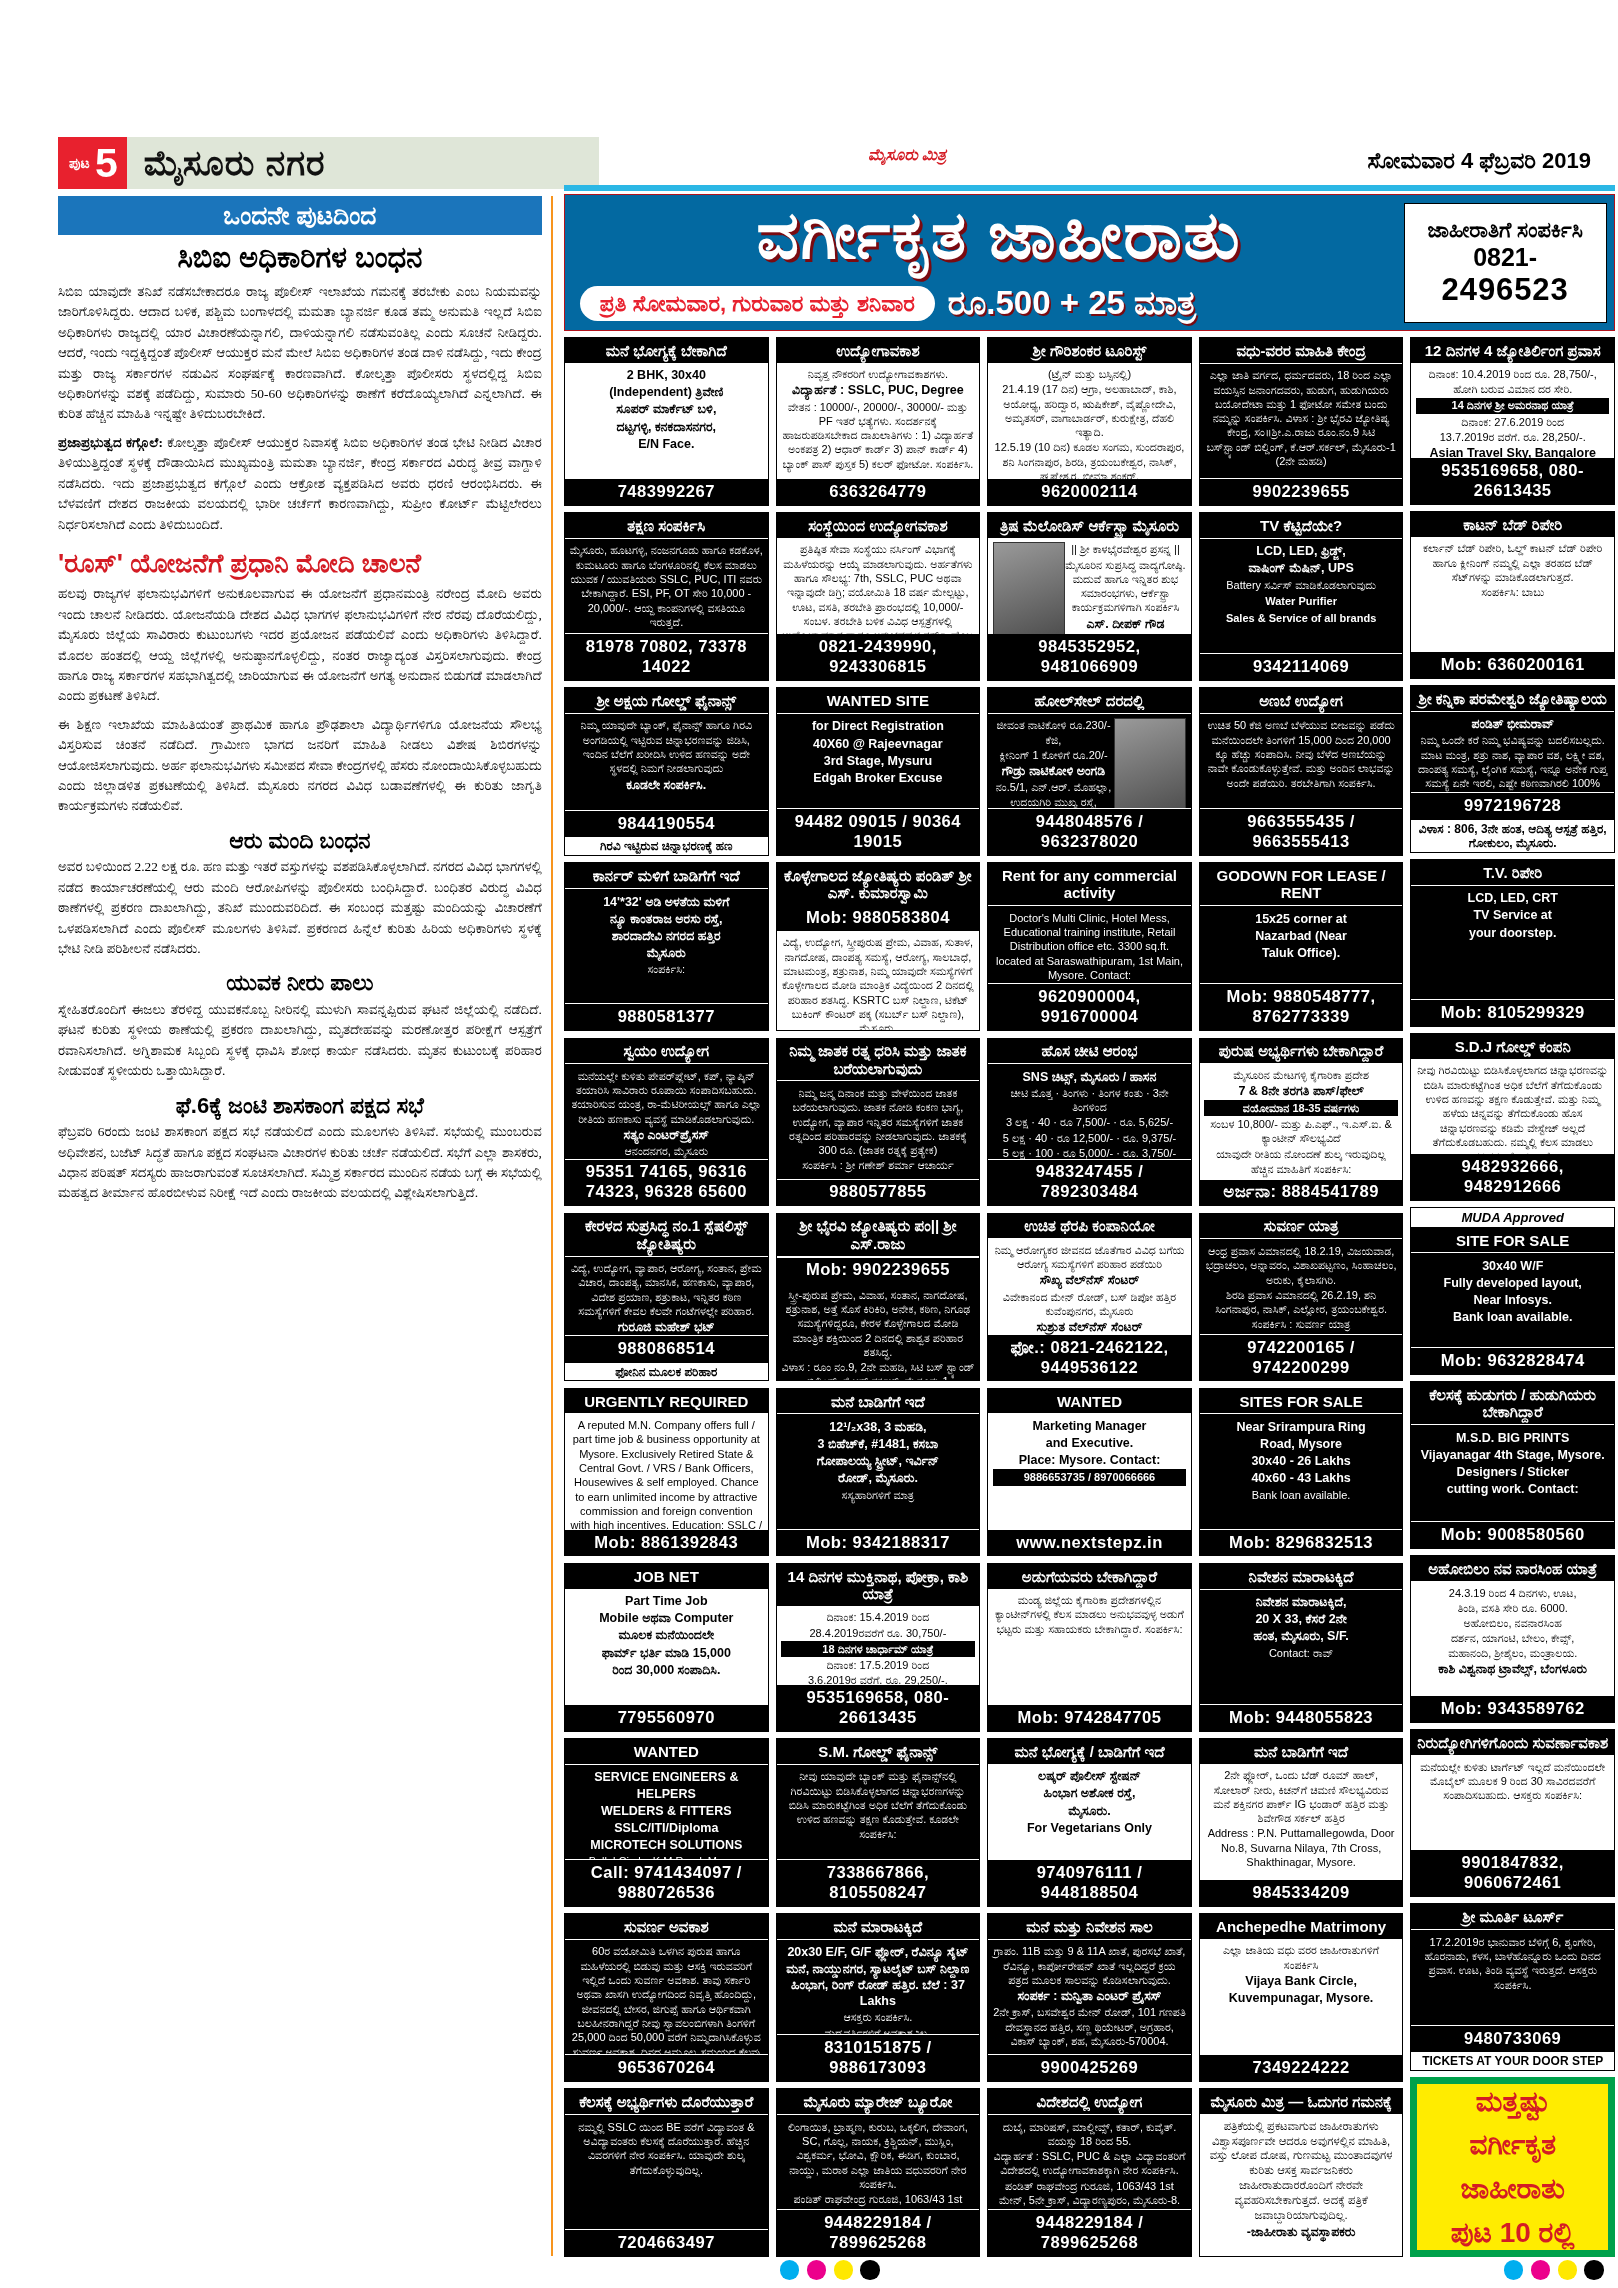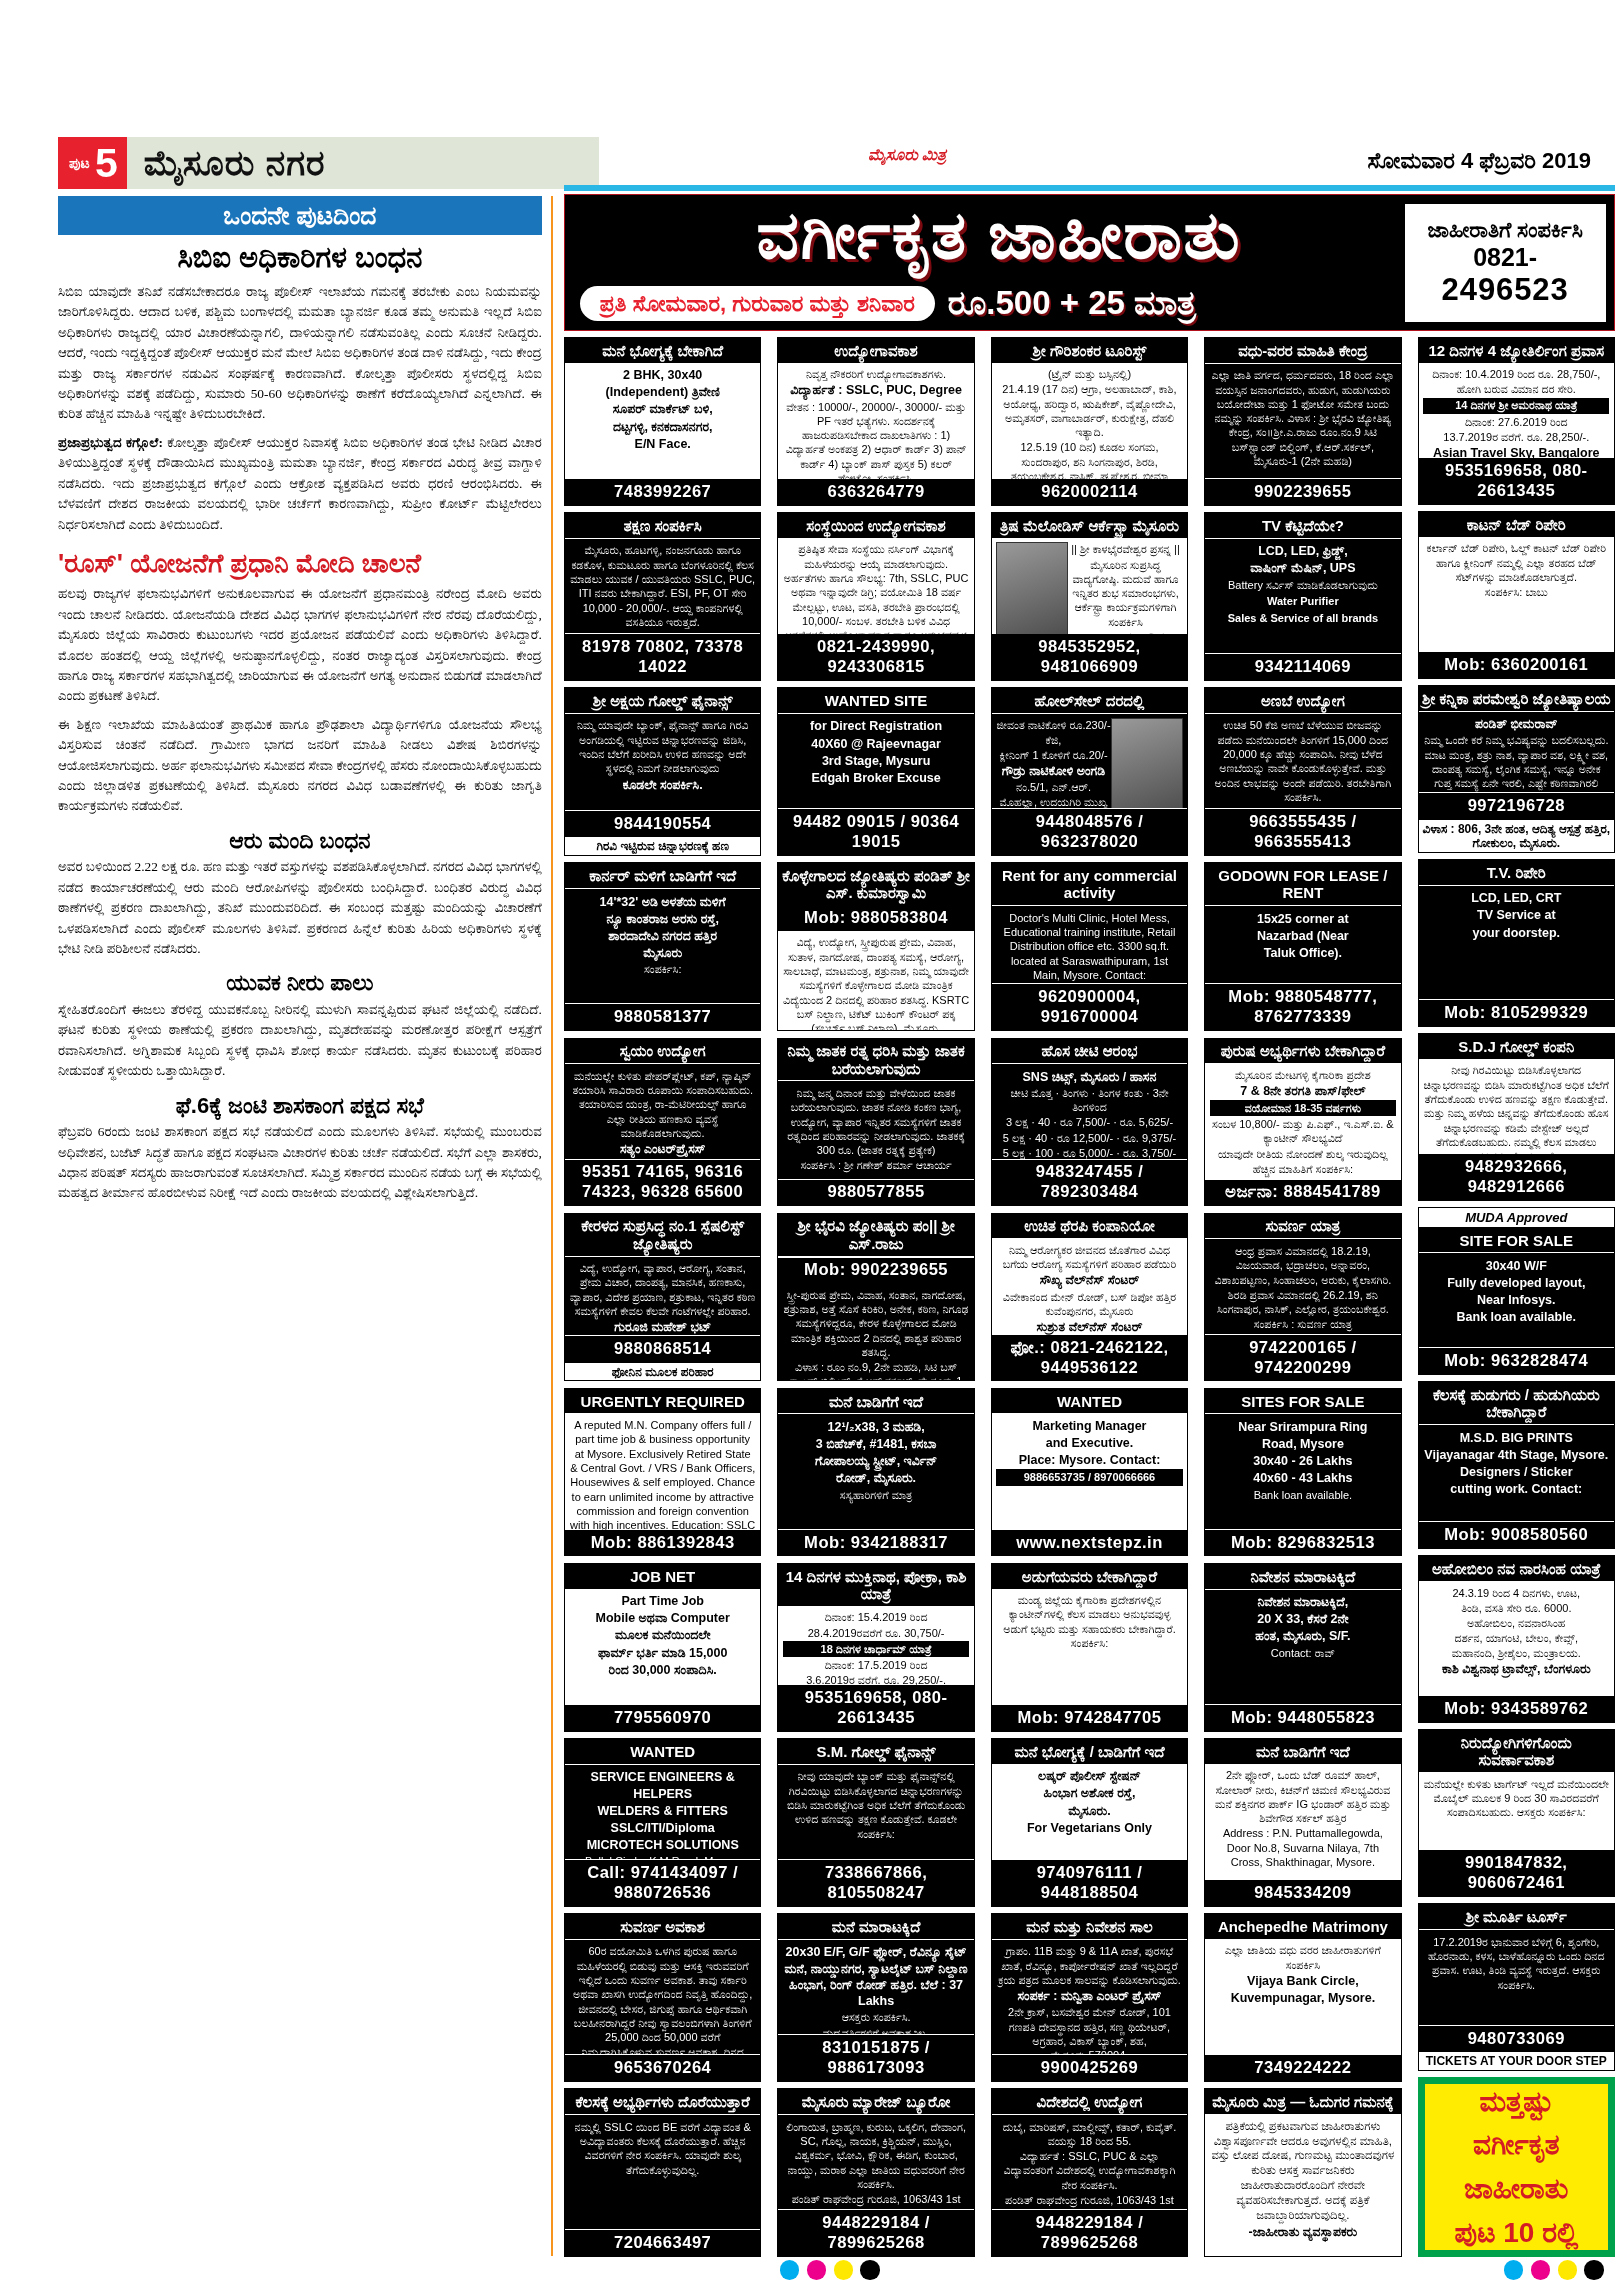--- a/index.html
+++ b/index.html
@@ -12,21 +12,21 @@
   .pagebox{display:flex;align-items:center;background:#e8212e;color:#fff;height:52px;padding:0 9.2px 0 11px;}
   .pagebox .plabel{font-size:14px;font-weight:bold;margin-right:5.5px;}
   .pagebox .pnum{font-size:41px;font-weight:bold;line-height:1;}
   .section-title{font-size:35px;font-weight:bold;color:#111;margin-left:16.6px;letter-spacing:0.9px;}
   .paper-name{position:absolute;left:868px;top:146px;font-size:16px;font-weight:bold;color:#d41c24;
               font-family:"Liberation Serif",serif;font-style:italic;}
   .date-line{position:absolute;right:28px;top:148px;font-size:22px;font-weight:bold;}
   .cyan-rule{position:absolute;left:564px;top:185px;width:1051px;height:5.5px;background:#2bb7e5;}
 
   
-  .masthead{position:absolute;left:564px;top:194px;width:1051px;height:137px;background:#000000;
+  .masthead{position:absolute;left:564px;top:194px;width:1051px;height:137px;background:#0369a1;
             border:1.8px solid #b3121c;box-sizing:border-box;}
   .mh-title{position:absolute;left:28px;top:1.8px;width:812px;text-align:center;color:#fff;
             font-size:66px;font-weight:bold;letter-spacing:1.8px;text-shadow:2.8px 2.8px 0 #7a0a10;}
   .mh-row{position:absolute;left:14.8px;top:89px;display:flex;align-items:center;}
   .mh-pill{background:#fff;color:#e8212e;font-weight:bold;font-size:22px;border-radius:28px;
            padding:4.6px 20px;}
   .mh-price{color:#fff;font-weight:bold;font-size:33px;margin-left:13px;text-shadow:1.8px 1.8px 0 #7a0a10;}
   .mh-contact{position:absolute;right:7.4px;top:8px;bottom:7.4px;width:201px;background:#fff;
               border:1.8px solid #000;text-align:center;display:flex;flex-direction:column;justify-content:center;}
   .mh-contact .c1{font-size:21px;font-weight:bold;line-height:1.25;}
@@ -40,21 +40,21 @@
                  padding:4.6px 0;margin-bottom:3.7px;}
   .news h2{font-size:29px;text-align:center;margin:5.5px 0 7.4px;font-weight:bold;}
   .news .redh{color:#d41c24;font-size:26px;font-weight:bold;text-align:left;margin:13px 0 5.5px;}
   .news .subh{font-size:22px;font-weight:bold;text-align:center;margin:11px 0 3.7px;}
   .news p{font-size:13.4px;line-height:1.52;text-align:justify;margin:0 0 8.3px;
           font-family:"Liberation Serif",serif;}
   .news p .lead{font-weight:bold;}
 
   
   .adgrid{position:absolute;left:564px;top:337px;width:1051px;height:1920px;
-          display:grid;grid-template-columns:repeat(5,1fr);gap:0 16px;}
+          display:grid;grid-template-columns:repeat(5,1fr);gap:0 7px;}
   .adcol{display:flex;flex-direction:column;gap:6.5px;min-height:0;}
   .ad{flex:1 1 0;min-height:0;border:1.8px solid #000;background:#fff;display:flex;flex-direction:column;
       overflow:hidden;box-sizing:border-box;}
   .ad .t{background:#000;color:#fff;font-weight:bold;text-align:center;font-size:15px;
          line-height:1.15;padding:3.7px 2.8px;flex:0 0 auto;}
   .ad .badge{background:#fff;color:#000;font-style:italic;font-weight:bold;text-align:center;
              font-size:13px;border-bottom:1.8px solid #000;padding:1.8px;}
   .ad .b{flex:1 1 auto;overflow:hidden;padding:3.7px 4.6px;text-align:center;font-size:11px;line-height:1.3;}
   .ad .b div{margin:0.9px 0;}
   .ad .b .bb{font-weight:bold;font-size:12.5px;}

